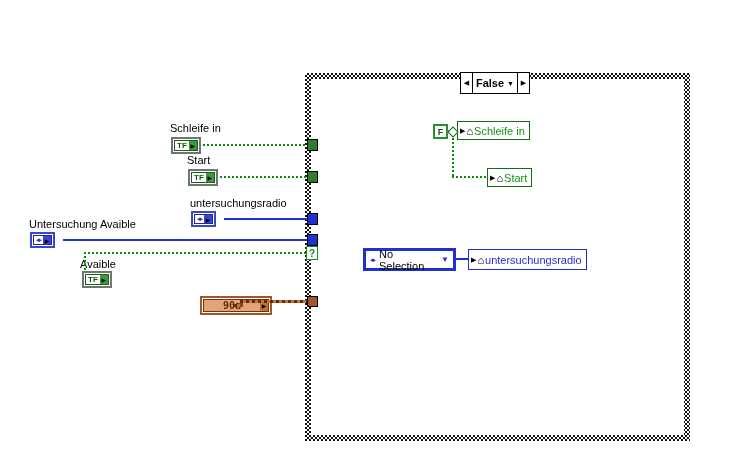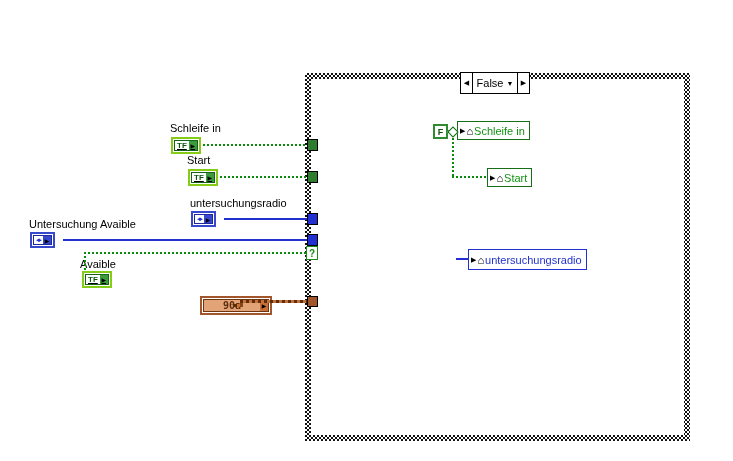--- a/index.html
+++ b/index.html
@@ -13,29 +13,29 @@
   .case-inner{position:absolute;left:6px;top:6px;right:6px;bottom:6px;background:#fff;}
 
   .selector{position:absolute;left:460px;top:72px;width:68px;height:20px;
     background:#fff;border:1px solid #000;display:flex;align-items:stretch;z-index:5;
     font-size:11px;}
   .sel-btn{width:11px;display:flex;align-items:center;justify-content:center;
     font-size:7px;color:#000;}
   .sel-btn.l{border-right:1px solid #000;}
   .sel-btn.r{border-left:1px solid #000;}
   .sel-mid{flex:1;display:flex;align-items:center;justify-content:center;gap:3px;
-    font-weight:400;color:#000;}
+    font-weight:700;color:#000;}
   .sel-drop{font-size:7px;color:#000;}
 
   
   .lbl{position:absolute;font-size:11px;color:#000;white-space:nowrap;line-height:12px;}
 
   
   .term{position:absolute;background:#fff;display:flex;padding:1px;}
-  .term.green{border:2px solid #84cc16;text-decoration:underline;}
+  .term.green{border:2px solid #737373;}
   .term.blue{border:2px solid #3748cf;}
   .term.brown{border:2px solid #a3562c;}
   .term-core{display:flex;align-items:stretch;background:#fff;}
   .term.green .term-core{border:1px solid #156415;}
   .term.blue .term-core{border:1px solid #20289e;}
   .term.brown .term-core{border:1px solid #6e3512;}
   .tf-text{display:flex;align-items:center;padding:0 2px;font-size:8px;font-weight:bold;
     color:#0b560b;letter-spacing:0;}
   .enum-glyph{display:flex;align-items:center;padding:0 2px;font-size:7px;color:#2130cf;
     letter-spacing:-1px;}
@@ -177,20 +177,25 @@
     <span class="house">⌂</span>
     <span>Schleife in</span>
   </div>
 
   <div class="local green" style="left:487px;top:168px;">
     <span class="larrow">▶</span>
     <span class="house">⌂</span>
     <span>Start</span>
   </div>
 
+  <div class="enum-const" style="left:363px;top:248px;width:93px;">
+    <span class="eg">◂▸</span>
+    <span>No Selection</span>
+    <span class="edrop">▼</span>
+  </div>
 
   <div class="wire wb-h" style="left:456px;top:258px;width:12px;"></div>
 
   <div class="local blue" style="left:468px;top:249px;height:21px;">
     <span class="larrow">▶</span>
     <span class="house">⌂</span>
     <span>untersuchungsradio</span>
   </div>
 
 </div>

